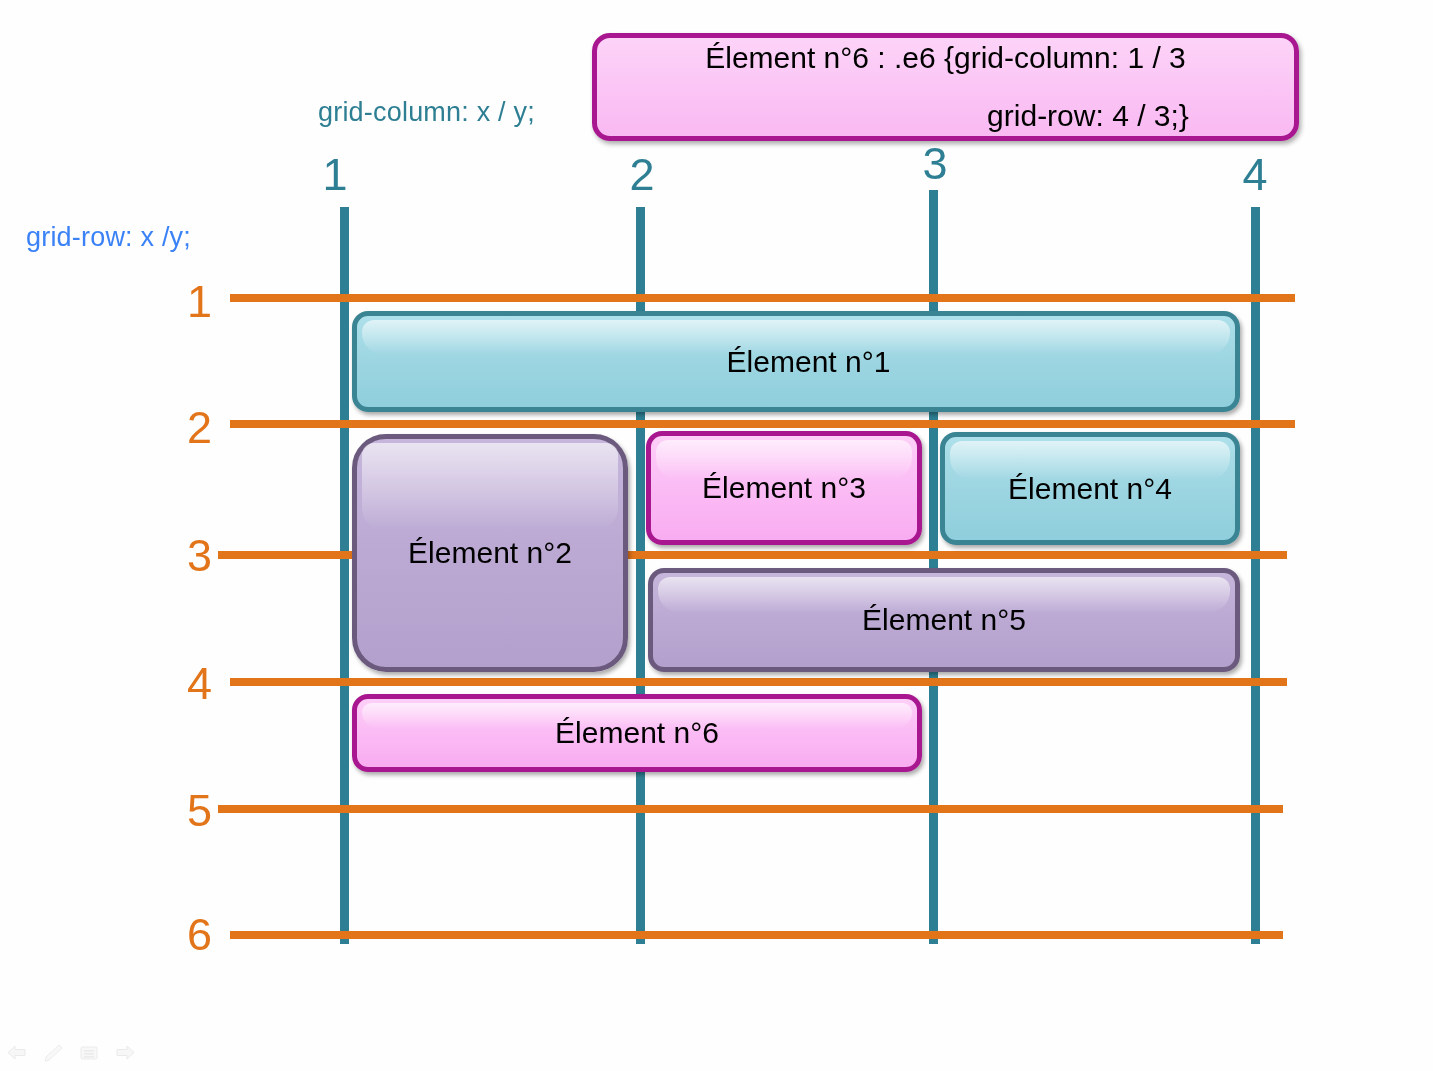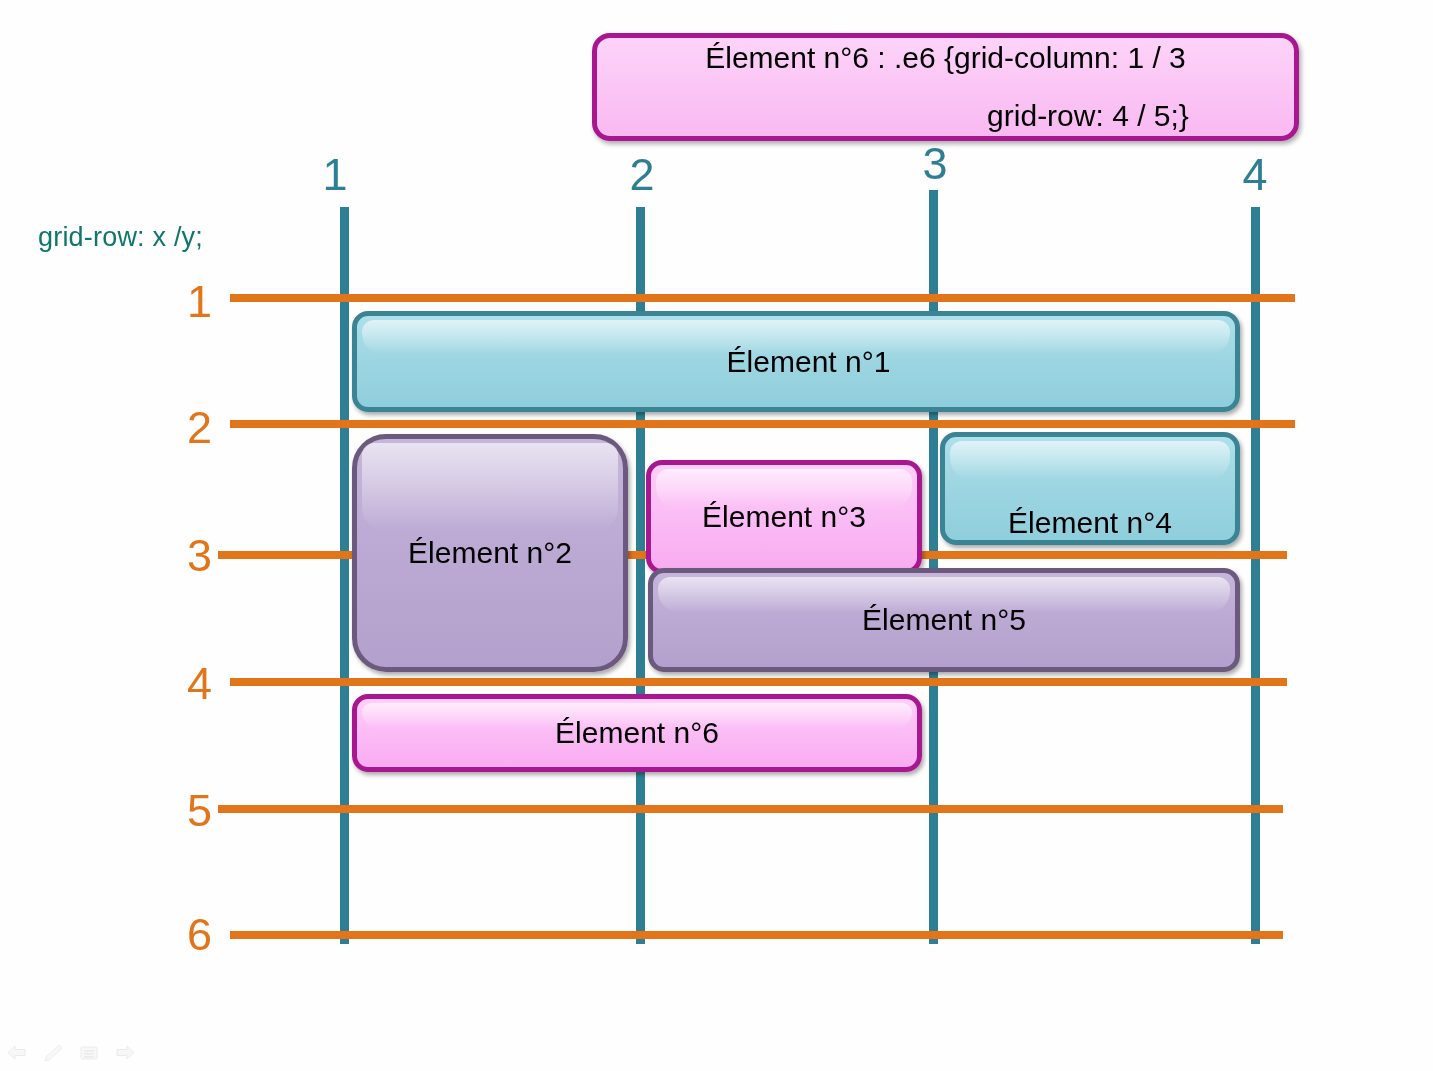--- a/index.html
+++ b/index.html
@@ -58,23 +58,23 @@
     left: 318px;
     top: 96px;
     color: #2E7F93;
     font-size: 27px;
     line-height: 32px;
     letter-spacing: 0.2px;
     white-space: nowrap;
   }
   .legend-row {
     position: absolute;
-    left: 38px;
+    left: 26px;
     top: 221px;
-    color: #0f766e;
+    color: #3b82f6;
     font-size: 27px;
     line-height: 32px;
     letter-spacing: 0.2px;
     white-space: nowrap;
   }
 
   
   .box {
     position: absolute;
     box-sizing: border-box;
@@ -154,25 +154,26 @@
     width: 22px;
     height: 20px;
     opacity: 0.55;
   }
 </style>
 </head>
 <body>
 
 <div id="stage">
 
+  <div class="legend-col">grid-column: x / y;</div>
   <div class="legend-row">grid-row: x /y;</div>
 
   <div class="callout">
     <div class="line1">Élement n°6  :  .e6 {grid-column: 1 / 3</div>
-    <div class="line2">grid-row: 4 / 5;}</div>
+    <div class="line2">grid-row: 4 / 3;}</div>
   </div>
 
   <div id="column-lines">
       <div class="vline" style="left: 340px; top: 207px; height: 737px;"></div>
       <div class="col-num" style="left: 313px; top: 152px;">1</div>
       <div class="vline" style="left: 636px; top: 207px; height: 737px;"></div>
       <div class="col-num" style="left: 620px; top: 152px;">2</div>
       <div class="vline" style="left: 929px; top: 190px; height: 754px;"></div>
       <div class="col-num" style="left: 913px; top: 141px;">3</div>
       <div class="vline" style="left: 1251px; top: 207px; height: 737px;"></div>
@@ -196,25 +197,25 @@
 
   <div id="elements">
       <div class="box teal" style="left: 352px; top: 311px; width: 888px; height: 101px; padding-left: 25px;">
         <div class="inner-gloss"></div>
         <span class="label">Élement n°1</span>
       </div>
       <div class="box purple e2" style="left: 352px; top: 434px; width: 276px; height: 238px;">
         <div class="inner-gloss"></div>
         <span class="label">Élement n°2</span>
       </div>
-      <div class="box pink" style="left: 646px; top: 431px; width: 276px; height: 114px; margin-top: 29px;">
+      <div class="box pink" style="left: 646px; top: 431px; width: 276px; height: 114px;">
         <div class="inner-gloss"></div>
         <span class="label">Élement n°3</span>
       </div>
-      <div class="box teal" style="left: 940px; top: 432px; width: 300px; height: 113px; align-items: flex-end;">
+      <div class="box teal" style="left: 940px; top: 432px; width: 300px; height: 113px;">
         <div class="inner-gloss"></div>
         <span class="label">Élement n°4</span>
       </div>
       <div class="box purple" style="left: 648px; top: 568px; width: 592px; height: 104px; text-align: center;">
         <div class="inner-gloss"></div>
         <span class="label">Élement n°5</span>
       </div>
       <div class="box pink" style="left: 352px; top: 694px; width: 570px; height: 78px;">
         <div class="inner-gloss"></div>
         <span class="label">Élement n°6</span>

